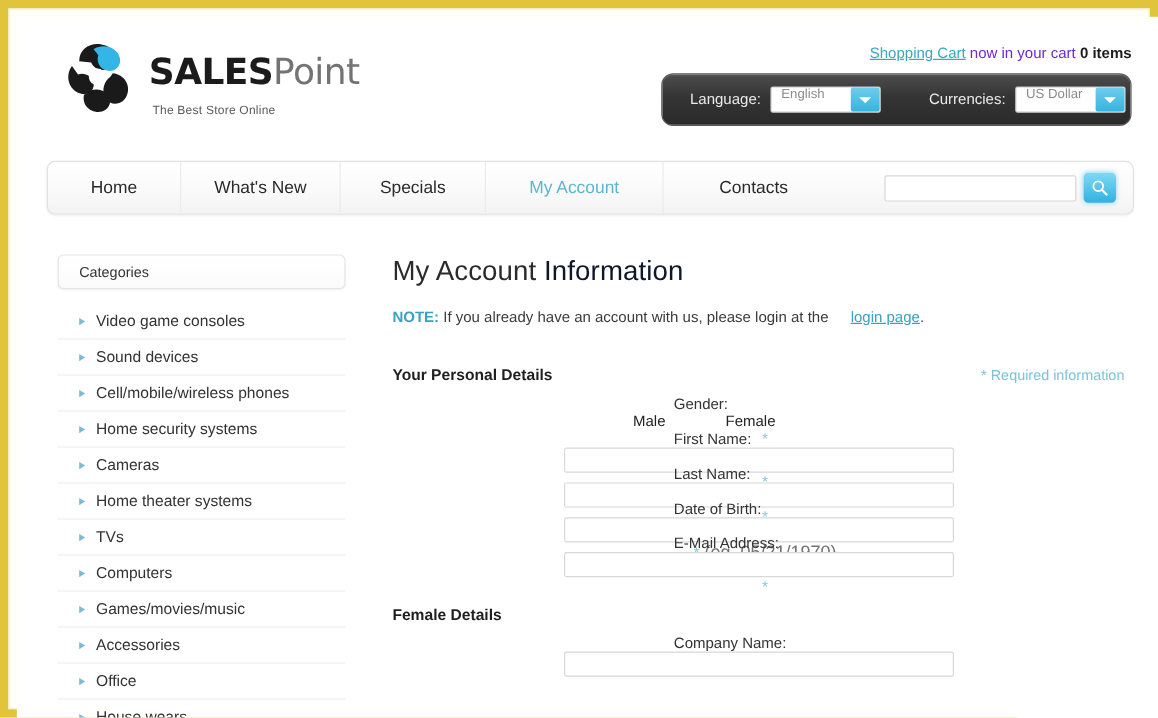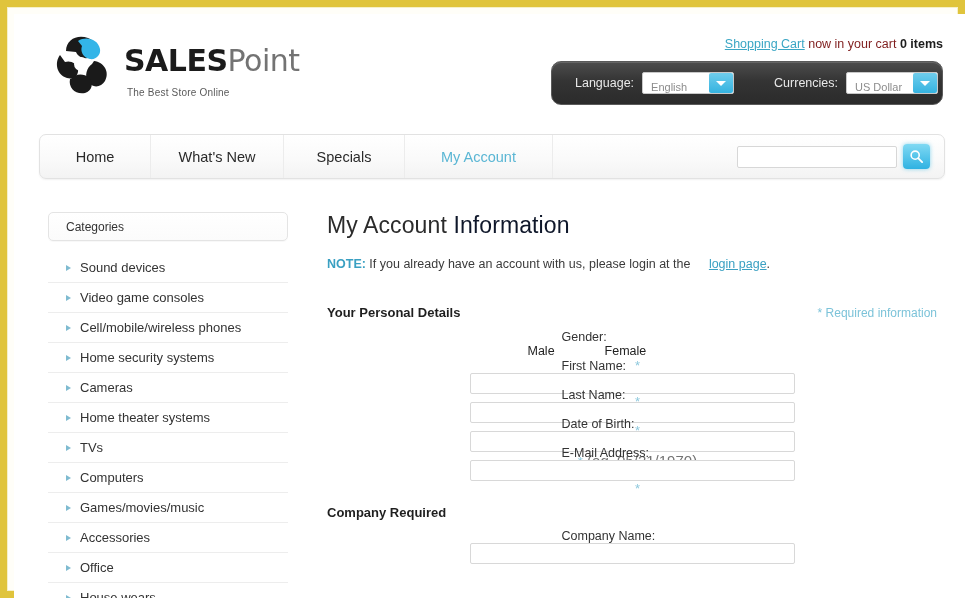--- a/index.html
+++ b/index.html
@@ -95,21 +95,21 @@
     font-size: 12.5px;
     color: #8f8f8f;
     white-space: nowrap;
   }
   #cart-link {
     color: #3aa6c4;
     text-decoration: underline;
     cursor: pointer;
     font-size: 12.5px;
   }
-  #cart-mid { color: #7f1d1d; }
+  #cart-mid { color: #6d28d9; }
   #cart-count {
     color: #1d1d1d;
     font-weight: bold;
   }
 
   
   #lang-bar {
     position: absolute;
     right: 22px;
     top: 47px;
@@ -132,21 +132,21 @@
   }
   .fake-select {
     position: relative;
     width: 92px;
     height: 22px;
     background: #ffffff;
     border: 1px solid #c8c8c8;
     border-radius: 2px;
     box-sizing: border-box;
     display: flex;
-    align-items: flex-end;
+    align-items: flex-start;
     cursor: pointer;
   }
   .fake-select .sel-value {
     font-size: 11px;
     color: #8c8c8c;
     padding-left: 8px;
     white-space: nowrap;
     overflow: hidden;
   }
   .sel-arrow {
@@ -424,43 +424,44 @@
             </span>
         </div>
       </div>
     </div>
 
     <div id="navbar">
       <div class="nav-item" id="nav-home">Home</div>
       <div class="nav-item" id="nav-whatsnew">What's New</div>
       <div class="nav-item" id="nav-specials">Specials</div>
       <div class="nav-item active" id="nav-myaccount">My Account</div>
+      <div class="nav-item" id="nav-contacts">Contacts</div>
       <div id="search-wrap">
         <input id="search-input" type="text" placeholder="" style="">
         <button id="search-button">
           <svg width="15" height="15" viewBox="0 0 16 16">
             <circle cx="6.6" cy="6.6" r="4.3" fill="none" stroke="#ffffff" stroke-width="1.7"></circle>
             <line x1="9.8" y1="9.8" x2="14" y2="14" stroke="#ffffff" stroke-width="2" stroke-linecap="round"></line>
           </svg>
         </button>
       </div>
     </div>
 
     <div id="content">
 
       <div id="sidebar">
         <div id="categories-header">Categories</div>
         <ul id="category-list">
           <li class="cat-item">
             <span class="cat-bullet"></span>
+            <span>Video game consoles</span>
+          </li>
+          <li class="cat-item">
+            <span class="cat-bullet"></span>
             <span>Sound devices</span>
-          </li>
-          <li class="cat-item">
-            <span class="cat-bullet"></span>
-            <span>Video game consoles</span>
           </li>
           <li class="cat-item">
             <span class="cat-bullet"></span>
             <span>Cell/mobile/wireless phones</span>
           </li>
           <li class="cat-item">
             <span class="cat-bullet"></span>
             <span>Home security systems</span>
           </li>
           <li class="cat-item">
@@ -536,21 +537,21 @@
           <input class="field-input" type="text" value="" style="">
           <div class="req-star"><span>*</span><span class="req-hint"> (eg. 05/21/1970)</span></div>
         </div>
 
         <div class="form-row">
           <div class="field-label">E-Mail Address:</div>
           <input class="field-input" type="text" value="" style="">
           <div class="req-star">*</div>
         </div>
 
-        <div class="section-head" style="margin-top:30px;">Company Required</div>
+        <div class="section-head" style="margin-top:30px;">Female Details</div>
 
         <div class="form-row" style="margin-top:9px;">
           <div class="field-label">Company Name:</div>
           <input class="field-input" type="text" value="" style="">
         </div>
       </div>
 
     </div>
   </div>
 </div>

